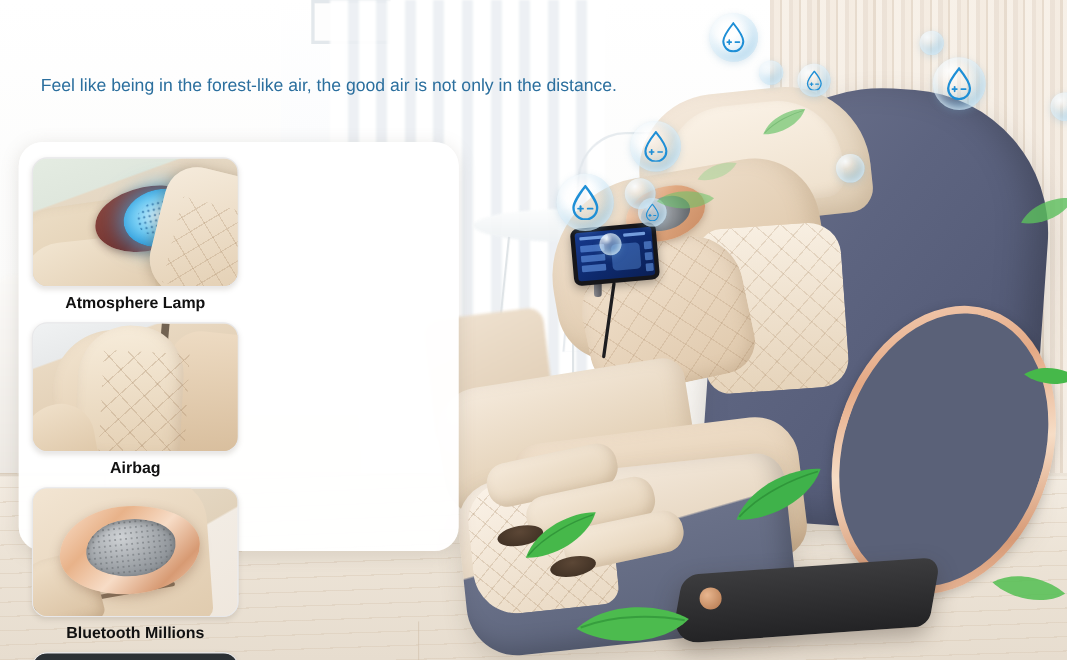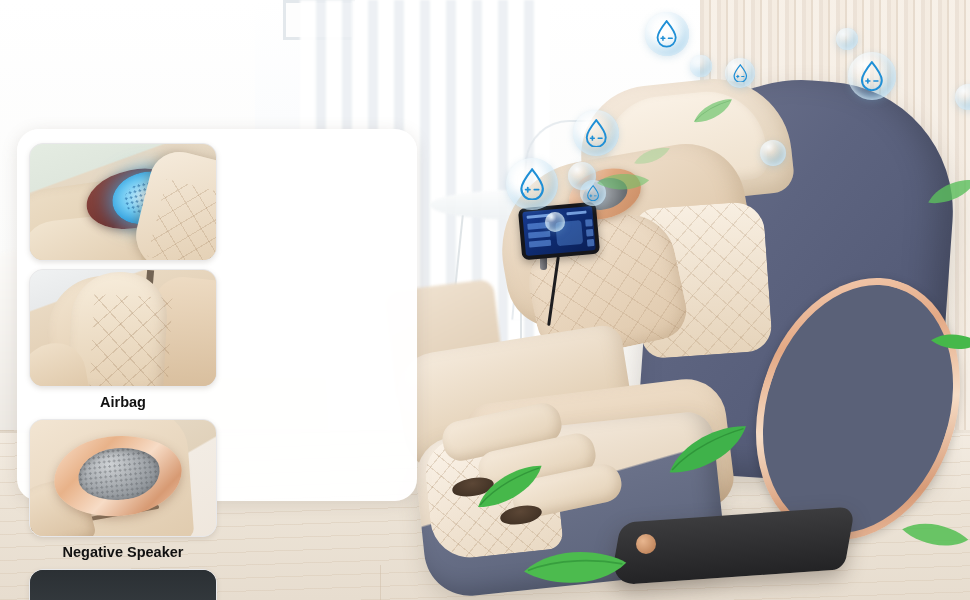--- a/index.html
+++ b/index.html
@@ -531,35 +531,37 @@
     <svg viewBox="0 0 60 26">
         <path d="M2 20 C16 2 44 0 58 5 C46 22 18 26 2 20z" fill="#53bf52"></path>
       </svg>
   </div>
   <div class="leaf" style="left:925px;top:180px;width:54px;height:24px;transform:rotate(-10deg);opacity:.8;">
     <svg viewBox="0 0 60 26">
         <path d="M2 20 C16 2 44 0 58 5 C46 22 18 26 2 20z" fill="#5cc05e"></path>
       </svg>
   </div>
 
+  <div class="subline">Feel like being in the forest-like air, the good air is not only in the distance.</div>
 
   <div class="panel">
     <div class="grid">
 
       <div class="cell">
         <div class="thumb">
           <div class="t1-bg"></div>
             <div class="t1-seat"></div>
             <div class="t1-seat2"></div>
           <div class="t1-pod"></div>
             <div class="t1-glow"></div>
             <div class="t1-glow-dots"></div>
           <div class="t1-panel"></div>
             <div class="t1-quilt"></div>
         </div>
+        <div class="cap">Atmosphere Lamp</div>
       </div>
 
       <div class="cell">
         <div class="thumb">
           <div class="t2-bg"></div>
             <div class="t2-c"></div>
             <div class="t2-dark"></div>
           <div class="t2-a"></div>
             <div class="t2-b"></div>
             <div class="t2-q"></div>
@@ -570,21 +572,21 @@
 
       <div class="cell">
         <div class="thumb">
           <div class="t3-bg"></div>
             <div class="t3-panel"></div>
             <div class="t3-seam"></div>
           <div class="t3-fold"></div>
             <div class="t3-bezel"></div>
             <div class="t3-mesh"></div>
         </div>
-        <div class="cap">Negative Speaker</div>
+        <div class="cap">Bluetooth Millions</div>
       </div>
 
       <div class="cell">
         <div class="thumb">
           <div class="t4-bg"></div>
             <div class="t4-dark"></div>
 
         </div>
 
       </div>

